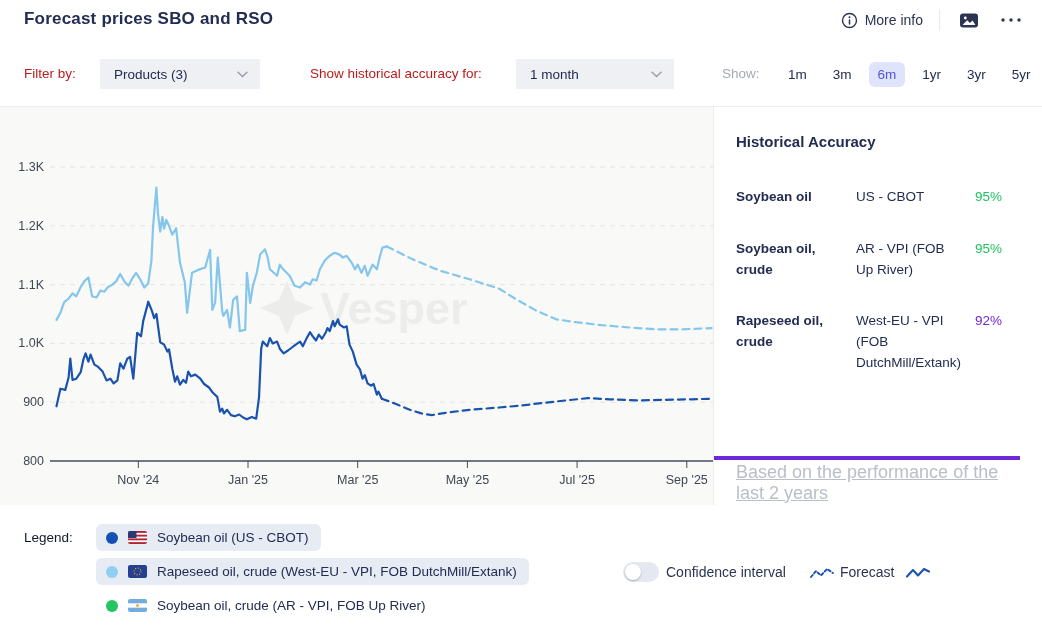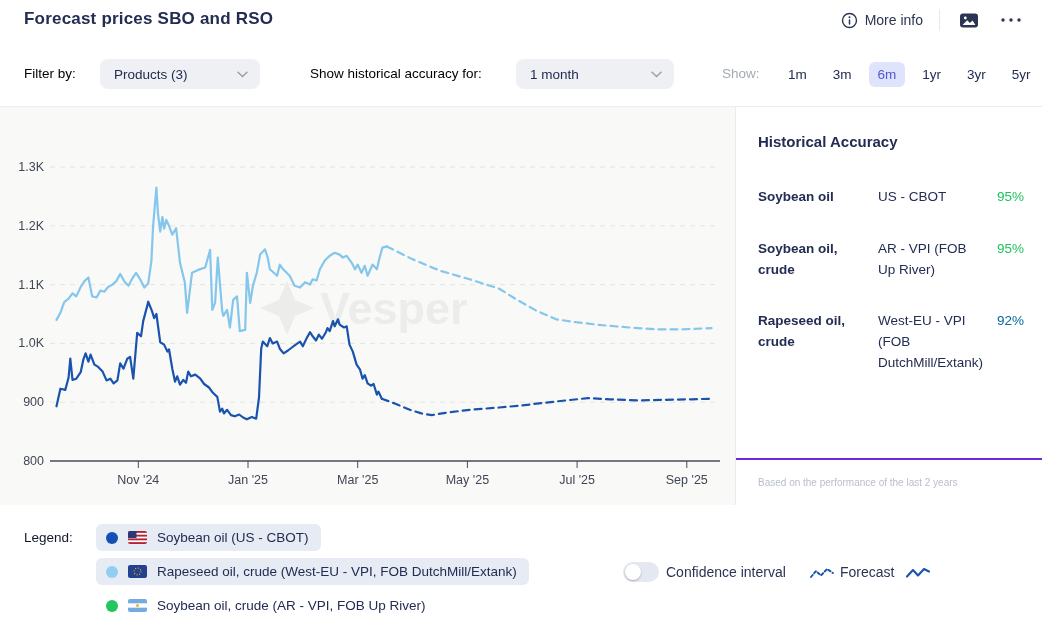--- a/index.html
+++ b/index.html
@@ -10,38 +10,38 @@
   }
   
   .header{position:absolute;top:0;left:0;right:0;height:40px;}
   .title{position:absolute;left:24px;top:9px;font-size:17px;font-weight:bold;letter-spacing:.2px;}
   .header-actions{position:absolute;right:18px;top:8px;height:24px;display:flex;align-items:center;gap:16px;}
   .more-info{display:flex;align-items:center;gap:7px;font-size:14px;color:#2b3453;cursor:pointer;}
   .vdivider{width:1px;height:22px;background:#e7e9ee;}
   .icon-btn{display:flex;align-items:center;justify-content:center;width:26px;height:24px;cursor:pointer;}
   
   .filterbar{position:absolute;top:40px;left:0;right:0;height:66px;border-bottom:1px solid #ebedf0;background:#fff;}
-  .flabel{position:absolute;color:#000000;font-size:13.5px;top:26px;}
-  .dropdown{position:absolute;top:19px;height:30px;border-radius:8px;background:#eef0f4;
+  .flabel{position:absolute;color:#b91c1c;font-size:13.5px;top:26px;}
+  .dropdown{position:absolute;top:19px;height:30px;border-radius:0;background:#eef0f4;
     display:flex;align-items:center;justify-content:space-between;box-sizing:border-box;
     padding:0 12px 0 14px;font-size:13.5px;color:#232c52;cursor:pointer;}
   .ranges{position:absolute;left:779px;top:19px;height:30px;display:flex;align-items:center;gap:8px;}
   .show-label{position:absolute;left:722px;top:26px;color:#a3a9b5;font-size:13.5px;}
   .range{font-size:13.5px;padding:5px 9px;border-radius:6px;cursor:pointer;color:#232c52;}
   .range.selected{background:#dfe3fb;color:#5058d6;}
   
   .chart-area{position:absolute;top:107px;left:0;width:735px;height:398px;background:#f9f9f7;}
   svg{font-family:"Liberation Sans","DejaVu Sans",sans-serif;display:block;}
-  .accuracy-panel{position:absolute;top:107px;left:735px;width:307px;height:398px;background:#ffffff;border-left:1px solid #e9ebee;box-sizing:border-box;}
+  .accuracy-panel{position:absolute;top:107px;left:713px;width:307px;height:398px;background:#ffffff;border-left:1px solid #e9ebee;box-sizing:border-box;}
   .panel-title{position:absolute;left:22px;top:26px;font-size:15px;font-weight:bold;}
   .acc-row{position:absolute;left:22px;right:18px;display:grid;grid-template-columns:120px 1fr 38px;font-size:13.5px;line-height:1.55;}
   .acc-product{font-weight:bold;padding-right:6px;}
   .acc-value{text-align:right;}
-  .panel-note{position:absolute;left:0;right:0;bottom:0;height:45px;border-top:2px solid #6d28d9;
-    display:flex;align-items:center;padding-left:22px;color:#b9bec9;font-size:10px;}
+  .panel-note{position:absolute;left:0;right:0;bottom:0;height:45px;border-top:4px solid #6d28d9;
+    display:flex;align-items:center;padding-left:22px;color:#b9bec9;font-size:18px;text-decoration:underline;}
   
   .footer{position:absolute;top:505px;left:0;right:0;bottom:0;background:#fff;}
   .legend-label{position:absolute;left:24px;top:25px;color:#0f172a;font-size:13.5px;}
   .legend-items{position:absolute;left:96px;top:19px;display:flex;flex-direction:column;gap:7px;align-items:flex-start;}
   .legend-item{display:flex;align-items:center;gap:10px;height:27px;box-sizing:border-box;
     padding:4px 12px 4px 10px;border-radius:6px;font-size:13.5px;cursor:pointer;}
   .legend-item.active{background:#e7ebf4;}
   .dot{width:12px;height:12px;border-radius:50%;flex:0 0 auto;}
   .flag{width:19px;height:13px;border-radius:2px;overflow:hidden;flex:0 0 auto;}
   .toggle{position:absolute;left:623px;top:57px;width:36px;height:20px;border-radius:10px;background:#e4e8f0;cursor:pointer;}
@@ -163,21 +163,21 @@
     <span class="acc-value" style="color: rgb(31, 195, 95);">95%</span>
   </div>
   <div class="acc-row" style="top:132px;">
     <span class="acc-product">Soybean oil, crude</span>
     <span class="acc-venue">AR - VPI (FOB Up River)</span>
     <span class="acc-value" style="color: rgb(31, 195, 95);">95%</span>
   </div>
   <div class="acc-row" style="top:204px;">
     <span class="acc-product">Rapeseed oil, crude</span>
     <span class="acc-venue">West-EU - VPI (FOB DutchMill/Extank)</span>
-    <span class="acc-value" style="color: #0369a1;">92%</span>
+    <span class="acc-value" style="color: #6d28d9;">92%</span>
   </div>
 
   <div class="panel-note">Based on the performance of the last 2 years</div>
 </aside>
 
 <div class="footer">
   <span class="legend-label">Legend:</span>
 
   <div class="legend-items">
     <div class="legend-item active">

